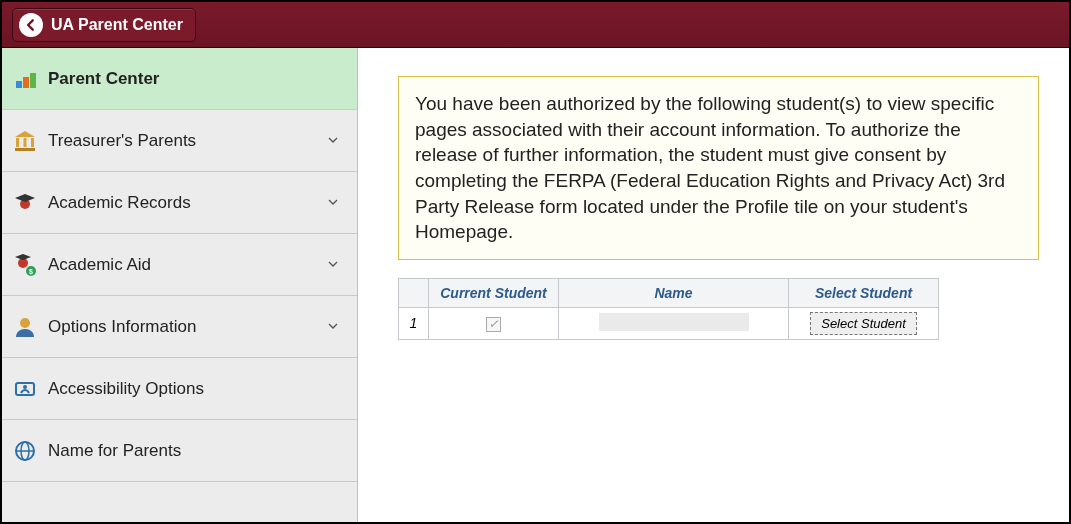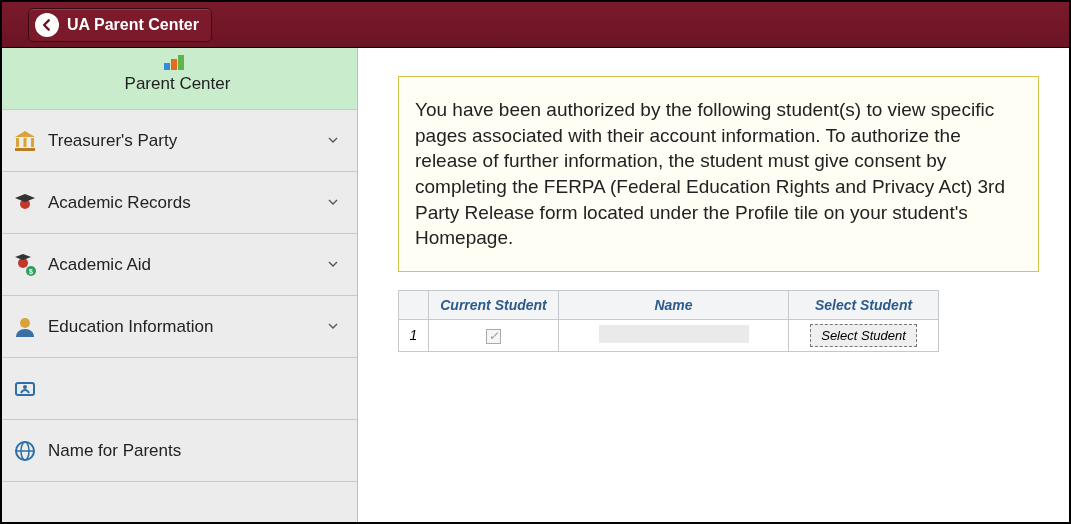--- a/index.html
+++ b/index.html
@@ -1,40 +1,40 @@
 <!DOCTYPE html>
 <html><head>
 <meta charset="utf-8">
 <style>
   * { box-sizing: border-box; margin: 0; padding: 0; }
   body { font-family: Arial, Helvetica, sans-serif; background: #fff; }
   .frame { width: 1071px; height: 524px; border: 2px solid #000; background: #fff; position: relative; overflow: hidden; }
 
   
-  .topbar { height: 46px; background: linear-gradient(#7a1a2b, #6b1424); border-bottom: 1px solid #000; display: flex; align-items: center; padding: 0 26px; }
+  .topbar { height: 46px; background: linear-gradient(#7a1a2b, #6b1424); border-bottom: 1px solid #000; display: flex; align-items: center; padding: 0 10px; }
   .back-pill { display: flex; align-items: center; background: #7a1a2b; border: 1px solid #3a0b14; border-radius: 5px; padding: 4px 12px 4px 6px; box-shadow: inset 0 1px 0 rgba(255,255,255,.15); }
   .back-circle { width: 24px; height: 24px; border-radius: 50%; background: #fff; display: flex; align-items: center; justify-content: center; margin-right: 8px; }
   .back-circle svg { width: 14px; height: 14px; }
   .back-title { color: #fff; font-weight: bold; font-size: 16px; }
 
   
   .body { display: flex; height: calc(100% - 46px); }
 
   
   .sidebar { width: 356px; background: #ececec; border-right: 1px solid #bfbfbf; }
   .nav-item { display: flex; align-items: center; height: 62px; padding: 0 14px 0 10px; border-bottom: 1px solid #c9c9c9; font-size: 17px; color: #222; cursor: pointer; position: relative; }
   .nav-item .ico { width: 26px; height: 26px; margin-right: 10px; display: flex; align-items: center; justify-content: center; }
   .nav-item .label { flex: 1; }
   .nav-item .chev { width: 18px; height: 18px; }
-  .nav-item.active { background: #c9eccd; font-weight: normal; flex-direction: column; }
+  .nav-item.active { background: #c9eccd; font-weight: bold; }
   .nav-item .chev svg { width: 16px; height: 16px; stroke: #555; }
 
   
   .main { flex: 1; padding: 28px 30px 0 40px; position: relative; }
-  .info-box { border: 1px solid #d9c24a; background: #fffef5; padding: 20px 16px; font-size: 19px; line-height: 1.35; color: #222; }
+  .info-box { border: 1px solid #d9c24a; background: #fffef5; padding: 14px 16px; font-size: 19px; line-height: 1.35; color: #222; }
   .table-wrap { margin-top: 18px; }
   table.students { border-collapse: collapse; font-style: italic; }
   table.students th { background: #f2f4f6; color: #2d5a8c; font-weight: bold; font-size: 14px; padding: 6px 10px; border: 1px solid #c5c9cd; text-align: center; }
   table.students td { border: 1px solid #c5c9cd; padding: 4px 8px; font-size: 14px; text-align: center; vertical-align: middle; height: 30px; }
   .col-num { width: 30px; }
   .col-cur { width: 130px; }
   .col-name { width: 230px; margin-left: 48px; }
   .col-sel { width: 150px; }
   .chk { width: 15px; height: 15px; border: 1px solid #aaa; background: #f6f6f6; display: inline-flex; align-items: center; justify-content: center; color: #9a9a9a; font-size: 12px; }
   .name-redact { display: inline-block; width: 150px; height: 18px; background: #eaeaea; }
@@ -74,21 +74,21 @@
       <div class="nav-item">
         <span class="ico">
           <svg viewBox="0 0 24 24" width="24" height="24">
               <polygon points="12,2 22,8 2,8" fill="#d9a23b"></polygon>
               <rect x="3" y="9" width="3" height="9" fill="#d9a23b"></rect>
               <rect x="10.5" y="9" width="3" height="9" fill="#d9a23b"></rect>
               <rect x="18" y="9" width="3" height="9" fill="#d9a23b"></rect>
               <rect x="2" y="19" width="20" height="3" fill="#b57f23"></rect>
             </svg>
         </span>
-        <span class="label">Treasurer's Party</span>
+        <span class="label">Treasurer's Parents</span>
         <span class="chev"><svg viewBox="0 0 24 24" fill="none" stroke-width="2">
               <polyline points="6 9 12 15 18 9"></polyline>
             </svg></span>
       </div>
 
       <div class="nav-item">
         <span class="ico">
           <svg viewBox="0 0 24 24" width="24" height="24">
               <circle cx="12" cy="13" r="5" fill="#c0392b"></circle>
               <polygon points="12,3 22,7 12,11 2,7" fill="#333"></polygon>
@@ -116,34 +116,35 @@
             </svg></span>
       </div>
 
       <div class="nav-item">
         <span class="ico">
           <svg viewBox="0 0 24 24" width="24" height="24">
               <circle cx="12" cy="8" r="5" fill="#d9a23b"></circle>
               <path d="M3 22c0-5 4-8 9-8s9 3 9 8" fill="#3a6fa6"></path>
             </svg>
         </span>
-        <span class="label">Education Information</span>
+        <span class="label">Options Information</span>
         <span class="chev"><svg viewBox="0 0 24 24" fill="none" stroke-width="2">
               <polyline points="6 9 12 15 18 9"></polyline>
             </svg></span>
       </div>
 
       <div class="nav-item">
         <span class="ico">
           <svg viewBox="0 0 24 24" width="24" height="24">
               <rect x="3" y="6" width="18" height="12" rx="2" fill="none" stroke="#2d6fa6" stroke-width="2"></rect>
               <circle cx="12" cy="10" r="2" fill="#2d6fa6"></circle>
               <path d="M8 16c1-2 3-3 4-3s3 1 4 3" stroke="#2d6fa6" stroke-width="2" fill="none"></path>
             </svg>
         </span>
+        <span class="label">Accessibility Options</span>
       </div>
 
       <div class="nav-item">
         <span class="ico">
           <svg viewBox="0 0 24 24" width="24" height="24">
               <circle cx="12" cy="12" r="9" fill="none" stroke="#2d6fa6" stroke-width="2"></circle>
               <ellipse cx="12" cy="12" rx="4" ry="9" fill="none" stroke="#2d6fa6" stroke-width="1.5"></ellipse>
               <line x1="3" y1="12" x2="21" y2="12" stroke="#2d6fa6" stroke-width="1.5"></line>
             </svg>
         </span>

